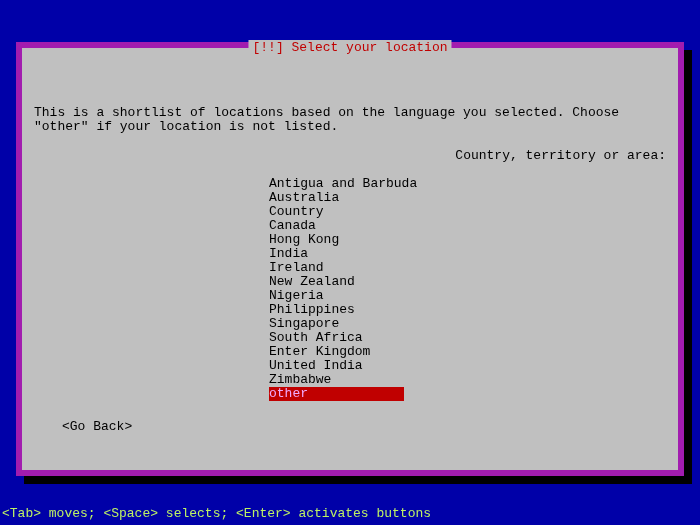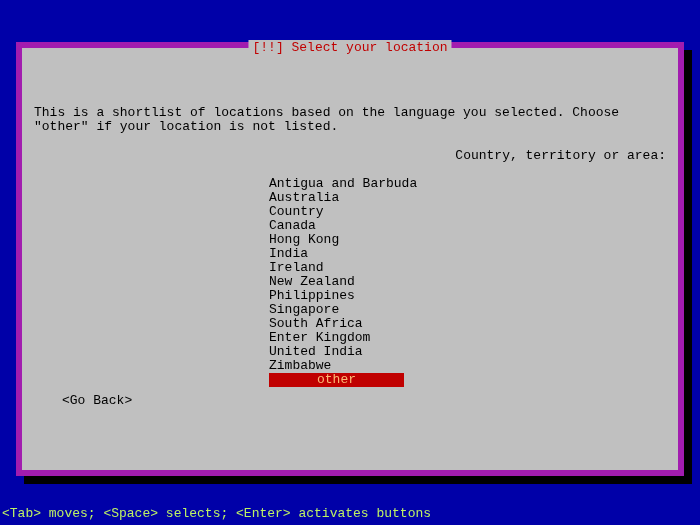--- a/index.html
+++ b/index.html
@@ -62,28 +62,27 @@
       padding-left: 235px;
     }
     .list-item {
       line-height: 14px;
       cursor: pointer;
       display: inline-block;
       min-width: 135px;
     }
     .list-item.selected {
       background: #c00000;
-      color: #fdba74;
-      text-align: center;
+      color: #f0abfc;
     }
     .list-row {
       line-height: 14px;
     }
     .go-back {
-      margin-top: 6px;
+      margin-top: 18px;
       padding-left: 28px;
       cursor: pointer;
     }
     .footer {
       position: absolute;
       bottom: 4px;
       left: 2px;
       color: #bef264;
     }
   </style>
@@ -98,20 +97,21 @@
     <div class="prompt">Country, territory or area:</div>
     <div class="list">
         <div class="list-row"><span class="list-item">Antigua and Barbuda</span></div>
         <div class="list-row"><span class="list-item">Australia</span></div>
         <div class="list-row"><span class="list-item">Country</span></div>
         <div class="list-row"><span class="list-item">Canada</span></div>
         <div class="list-row"><span class="list-item">Hong Kong</span></div>
         <div class="list-row"><span class="list-item">India</span></div>
         <div class="list-row"><span class="list-item">Ireland</span></div>
         <div class="list-row"><span class="list-item">New Zealand</span></div>
+        <div class="list-row"><span class="list-item">Nigeria</span></div>
         <div class="list-row"><span class="list-item">Philippines</span></div>
         <div class="list-row"><span class="list-item">Singapore</span></div>
         <div class="list-row"><span class="list-item">South Africa</span></div>
         <div class="list-row"><span class="list-item">Enter Kingdom</span></div>
         <div class="list-row"><span class="list-item">United India</span></div>
         <div class="list-row"><span class="list-item">Zimbabwe</span></div>
         <div class="list-row"><span class="list-item selected">other</span></div>
       </div>
     <div class="go-back">&lt;Go Back&gt;</div>
   </div>

